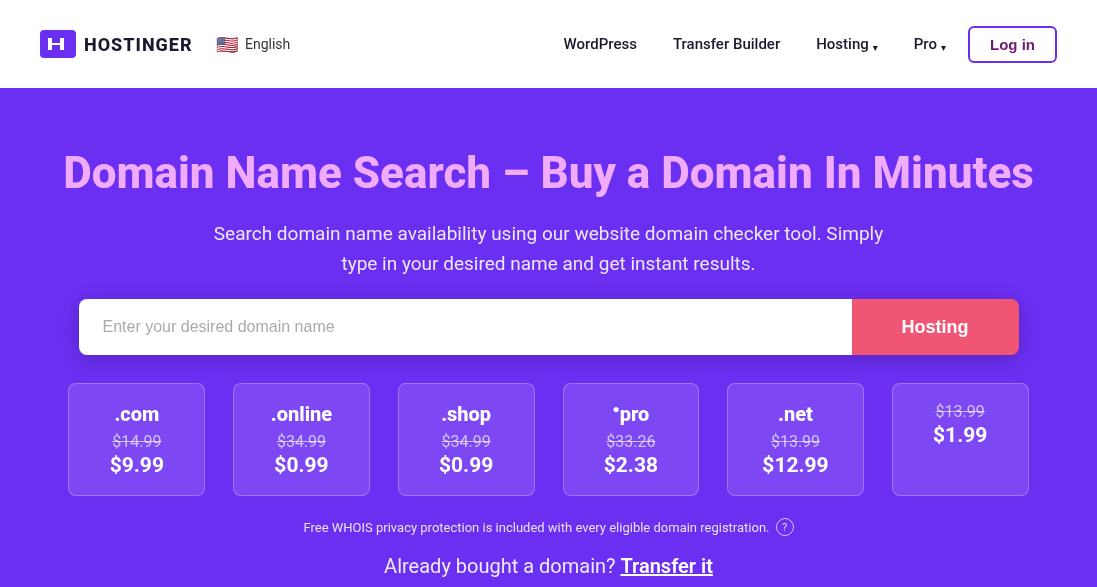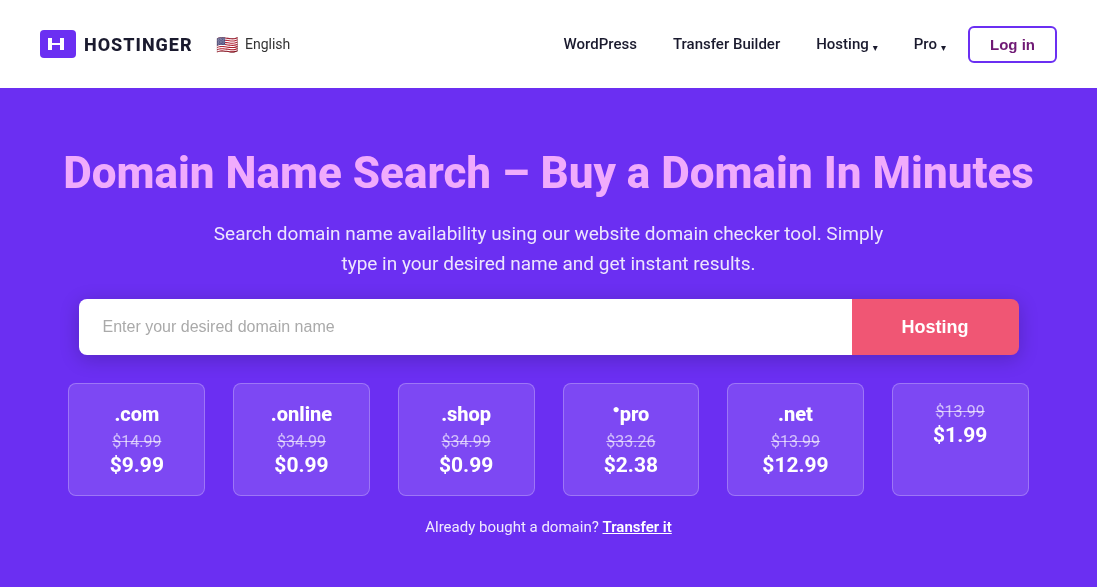--- a/index.html
+++ b/index.html
@@ -190,21 +190,21 @@
       display: inline-flex;
       align-items: center;
       justify-content: center;
       font-size: 11px;
       cursor: pointer;
       color: rgba(255,255,255,0.8);
     }
 
     
     .transfer-line {
-      font-size: 15px;
+      font-size: 20px;
       color: rgba(255,255,255,0.9);
       text-align: center;
     }
     .transfer-link {
       color: #fff;
       text-decoration: underline;
       font-weight: 600;
       cursor: pointer;
     }
   </style>
@@ -287,20 +287,24 @@
       <div class="domain-new-price">$12.99</div>
     </div>
 
     <div class="domain-card">
       <div class="domain-old-price">$13.99</div>
       <div class="domain-new-price">$1.99</div>
     </div>
 
   </div>
 
+  <div class="whois-line">
+    <span>Free WHOIS privacy protection is included with every eligible domain registration.</span>
+    <span class="info-circle">?</span>
+  </div>
 
   <div class="transfer-line">
     <span>Already bought a domain?</span>
     <span> </span>
     <span class="transfer-link">Transfer it</span>
   </div>
 
 </section>
 
 </body></html>

